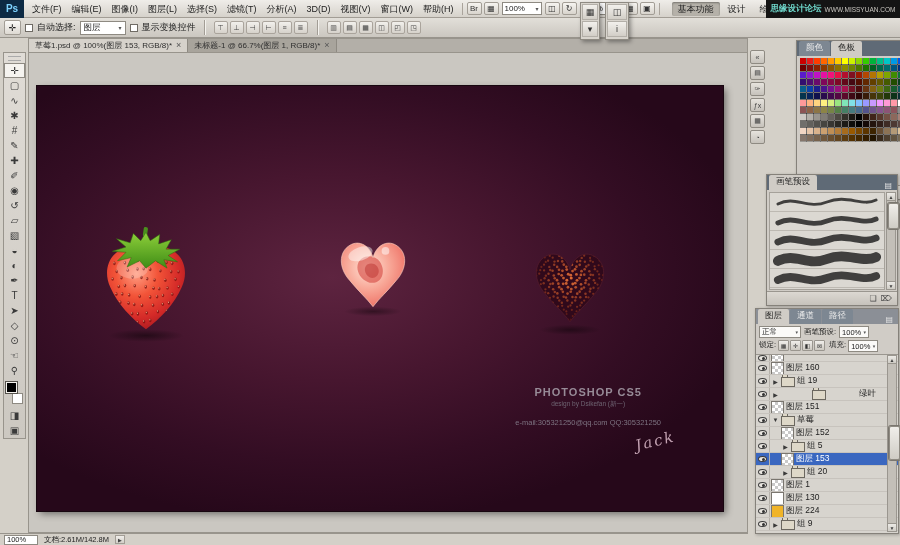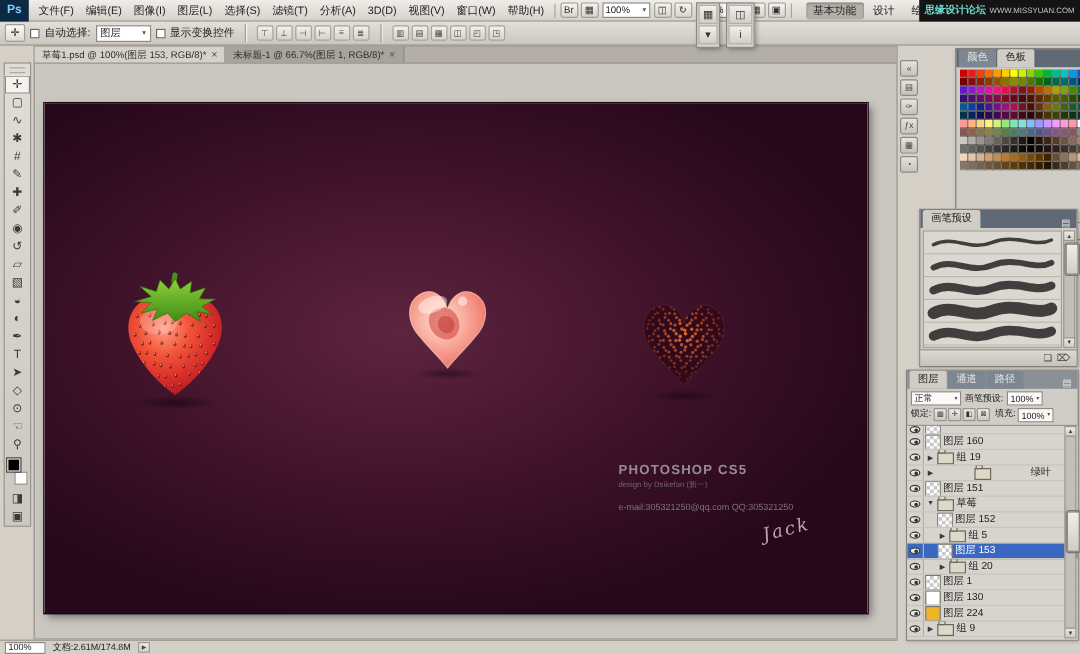--- a/index.html
+++ b/index.html
@@ -36,21 +36,21 @@
 .fp-btn{width:100%;height:16px;display:flex;align-items:center;justify-content:center;font-size:9px;border:1px solid #b3afa8;background:linear-gradient(#f2f0ec,#d2cec7);margin-bottom:1px;color:#333}
 
 .docwindow{position:absolute;left:28px;top:38px;width:720px;height:495px;background:#cac7c1;border:1px solid #98948c}
 .tabstrip{height:14px;background:#b3afa8;display:flex;border-bottom:1px solid #98948c}
 .doc-tab{display:flex;align-items:center;gap:4px;padding:0 6px;font-size:8px;background:#a8a49c;border-right:1px solid #8e8a82;color:#2e2e2e;max-width:230px;white-space:nowrap;overflow:hidden}
 .doc-tab.active{background:#d6d2cb}
 .tab-close{font-size:9px;color:#555;line-height:1}
 .tab-close::after{content:"×"}
 .canvas{position:absolute;left:8px;top:47px;width:686px;height:425px;background:radial-gradient(ellipse 62% 58% at 43% 45%,#5e2440 0%,#47162f 42%,#330d23 75%,#26081a 100%);box-shadow:0 0 0 1px #17060f,3px 3px 7px rgba(0,0,0,.45)}
 .art{position:absolute}
-.credits{position:absolute;right:62px;top:300px;text-align:left}
+.credits{position:absolute;right:62px;top:300px;text-align:center}
 .credit-title{font-weight:bold;font-size:11px;letter-spacing:1px;color:#978b97}
 .credit-by{font-size:6.5px;color:#6e6472;margin-top:2px}
 .credit-mail{font-size:7.5px;color:#7d7381;margin-top:9px}
 .signature{position:absolute;right:48px;top:346px;font-family:"DejaVu Serif","Liberation Serif",serif;font-style:italic;font-size:15px;letter-spacing:2px;color:#c3a2b2;transform:rotate(-14deg)}
 
 .toolbar{position:absolute;left:3px;top:52px;width:23px;background:linear-gradient(#e0dcd6,#ccc8c1);border:1px solid #98948c;padding-top:3px;z-index:3}
 .toolbar::before{content:"";display:block;height:3px;margin:0 4px 2px;border-top:1px solid #aaa;border-bottom:1px solid #aaa}
 .tool{width:21px;height:15px;display:flex;align-items:center;justify-content:center;font-size:10px;color:#3a3a3a}
 .tool.active{background:#f5f3ef;box-shadow:inset 0 0 0 1px #8e8a82}
 .fgbg{position:relative;width:21px;height:24px;margin:3px 0}
@@ -1183,15 +1183,15 @@
     </div>
   <div class="vscroll" id="layers-scroll">
     <div class="sarrow">▲</div>
     <div class="thumb" style="top:70px;height:34px"></div>
     <div class="sarrow down">▼</div>
   </div>
 </div>
 
 <div class="statusbar">
   <span class="status-zoom">100%</span>
-  <span>文档:2.61M/174.8M</span>
+  <span>文档:2.61M/142.8M</span>
   <span class="status-arrow"></span>
 </div>
 
 </body></html>

